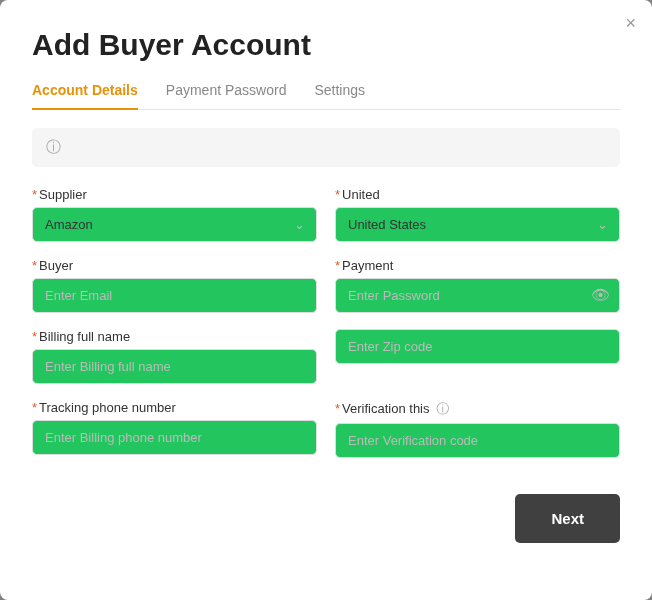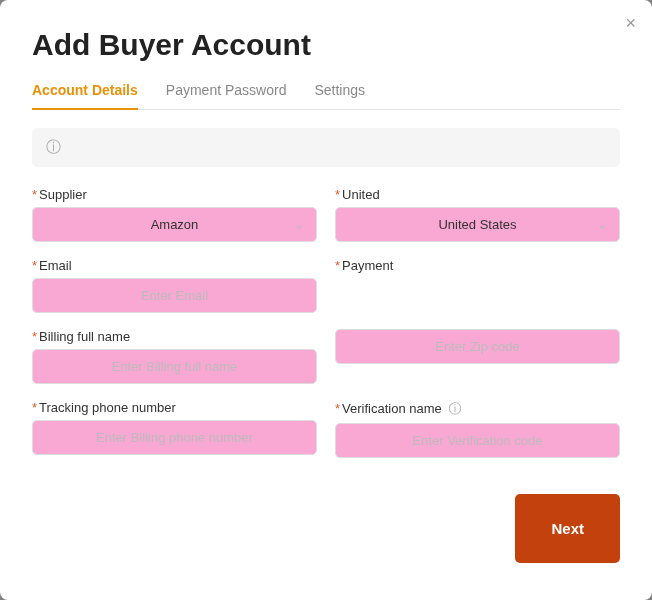--- a/index.html
+++ b/index.html
@@ -96,24 +96,23 @@
       color: #e05c2a;
       margin-right: 2px;
     }
     .form-input, .form-select {
       width: 100%;
       border: 1px solid #ddd;
       border-radius: 5px;
       padding: 9px 12px;
       font-size: 13px;
       color: #333;
-      background: #f9a8d4;
+      background: #22c55e;
       outline: none;
       appearance: none;
-      text-align: center;
       -webkit-appearance: none;
     }
     .form-input::placeholder {
       color: #bbb;
     }
     .select-wrapper {
       position: relative;
     }
     .select-wrapper .chevron {
       position: absolute;
@@ -142,25 +141,25 @@
       margin-left: 3px;
       cursor: pointer;
     }
     .footer {
       display: flex;
       justify-content: flex-end;
       margin-top: 28px;
       padding-top: 8px;
     }
     .next-btn {
-      background: #c2410c;
+      background: #404040;
       color: #fff;
       border: none;
       border-radius: 5px;
-      padding: 26px 36px;
+      padding: 16px 36px;
       font-size: 15px;
       font-weight: 600;
       cursor: pointer;
     }
   </style>
 </head>
 <body>
 
 <div class="modal">
   <button class="close-btn">×</button>
@@ -201,29 +200,33 @@
           <option>United States</option>
           <option>Canada</option>
           <option>UK</option>
         </select>
         <span class="chevron">⌄</span>
       </div>
     </div>
 
     <div class="form-group">
       <label class="form-label">
-        <span class="required-star">*</span><span>Email</span>
+        <span class="required-star">*</span><span>Buyer</span>
       </label>
       <input class="form-input" type="email" placeholder="Enter Email" style="">
     </div>
 
     <div class="form-group">
       <label class="form-label">
         <span class="required-star">*</span><span>Payment</span>
       </label>
+      <div class="input-with-icon">
+        <input class="form-input" type="password" style="padding-right: 32px;" placeholder="Enter Password">
+        <span class="eye-icon">👁</span>
+      </div>
     </div>
 
     <div class="form-group">
       <label class="form-label">
         <span class="required-star">*</span><span>Billing full name</span>
       </label>
       <input class="form-input" type="text" placeholder="Enter Billing full name" style="">
     </div>
 
     <div class="form-group">
@@ -232,21 +235,21 @@
 
     <div class="form-group">
       <label class="form-label">
         <span class="required-star">*</span><span>Tracking phone number</span>
       </label>
       <input class="form-input" type="tel" placeholder="Enter Billing phone number" style="">
     </div>
 
     <div class="form-group">
       <label class="form-label">
-        <span class="required-star">*</span><span>Verification name</span>
+        <span class="required-star">*</span><span>Verification this</span>
         <span class="help-icon">ⓘ</span>
       </label>
       <input class="form-input" type="text" placeholder="Enter Verification code" style="">
     </div>
 
   </div>
 
   <div class="footer">
     <button class="next-btn">Next</button>
   </div>

